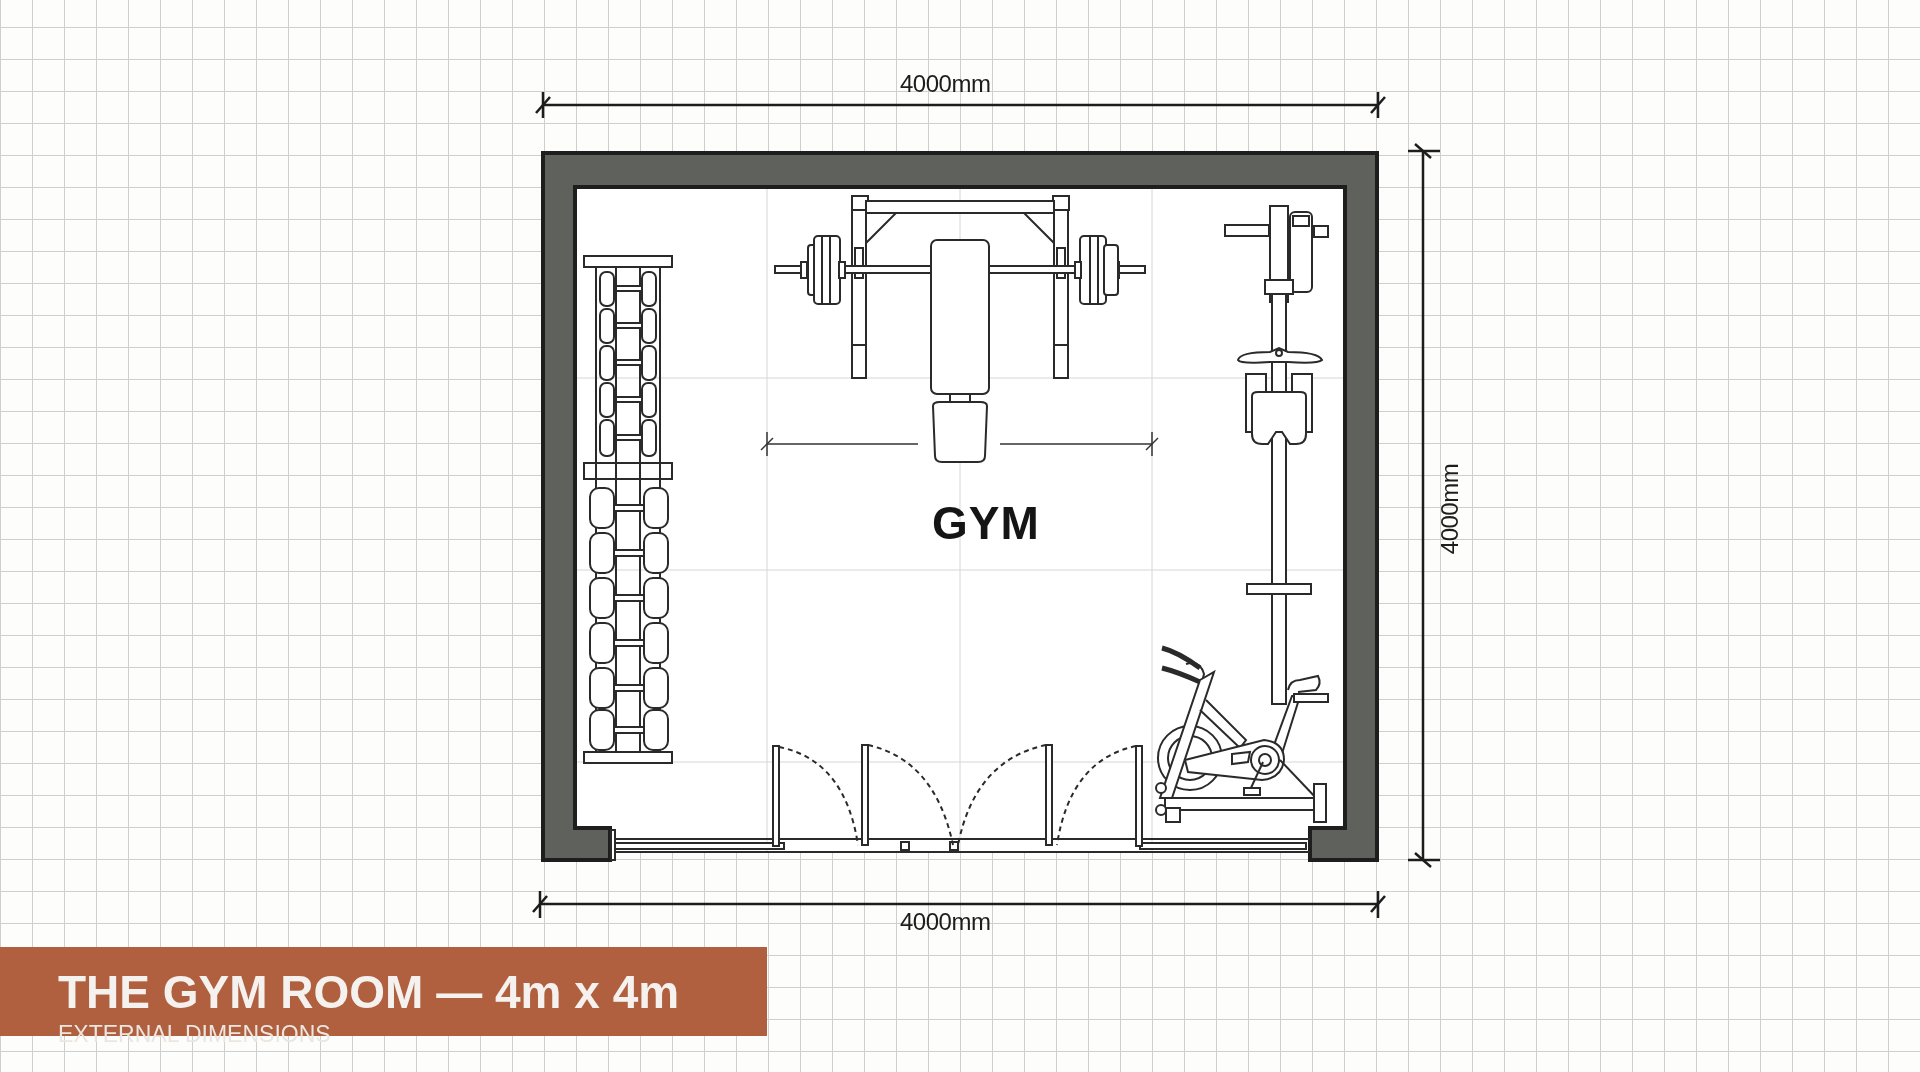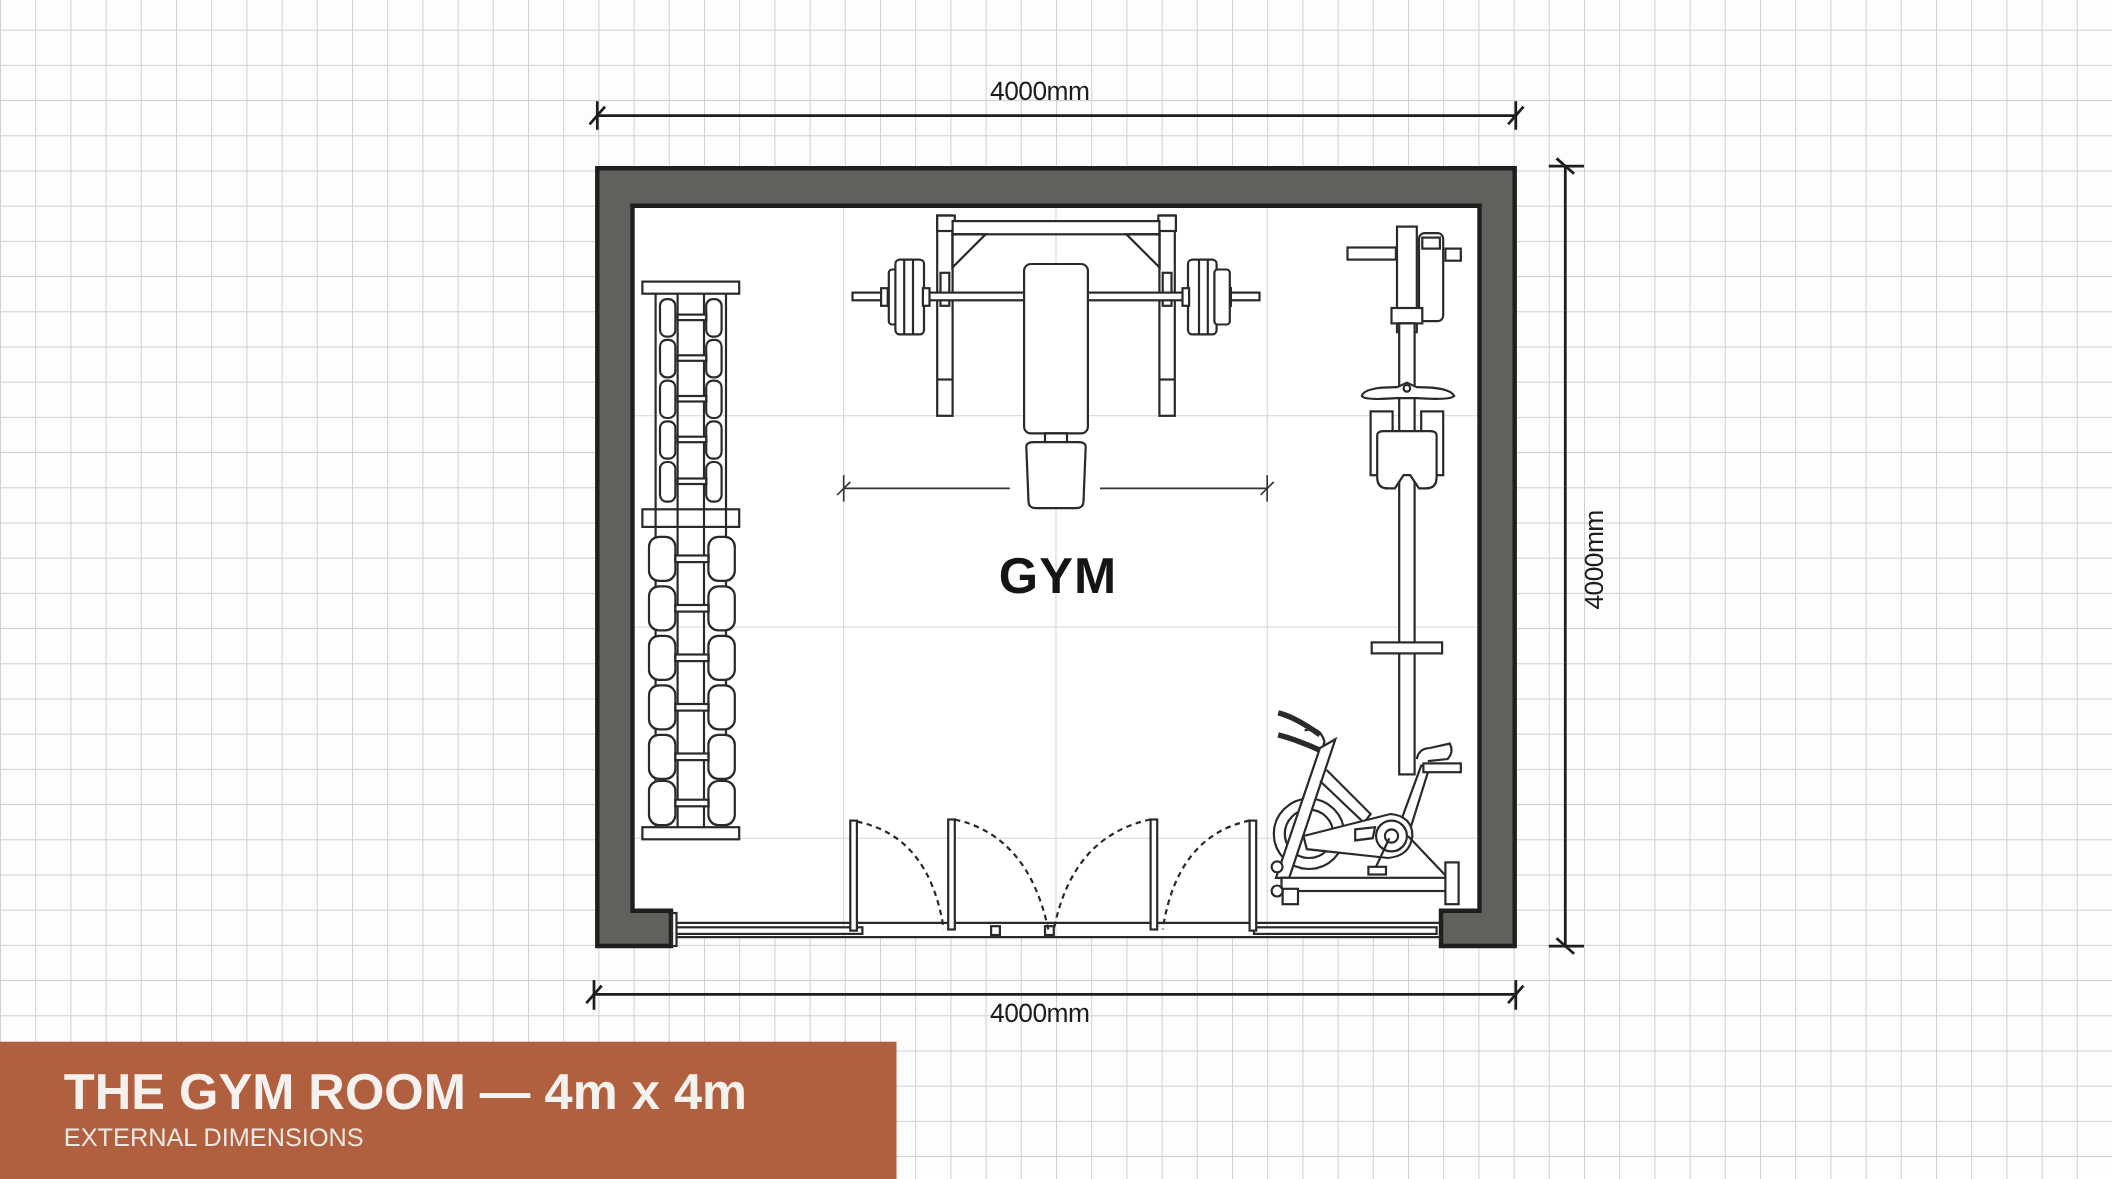--- a/index.html
+++ b/index.html
@@ -15,28 +15,27 @@
   }
   .plan { position:absolute; left:0; top:0; width:1920px; height:1072px; }
   .dim-label {
     position:absolute; font-family:"Liberation Sans", sans-serif;
     font-size:24px; color:#1d1d1d; white-space:nowrap; letter-spacing:-0.5px;
   }
   .dim-top { left:900px; top:70px; }
   .dim-bottom { left:900px; top:908px; }
   .dim-right { left:1400px; top:495px; transform:rotate(-90deg); transform-origin:center; width:100px; text-align:center; }
   .room-label {
-    position:absolute; left:908px; top:496px;
+    position:absolute; left:932px; top:496px;
     font-family:"Liberation Sans", sans-serif; font-weight:bold;
     font-size:46px; color:#151515; letter-spacing:1px;
   }
   .banner {
-    position:absolute; left:0; top:947px; width:767px; height:125px;
+    position:absolute; left:0; top:947px; width:767px; height:89px;
     background:#b0603e;
-    padding-left:48px;
   }
   .banner-title {
     position:absolute; left:58px; top:18px;
     font-family:"Liberation Sans", sans-serif; font-weight:bold;
     font-size:46px; color:#f4f1ee; letter-spacing:0px;
   }
   .banner-sub {
     position:absolute; left:58px; top:74px;
     font-family:"Liberation Sans", sans-serif;
     font-size:23px; color:#ece6e1;

